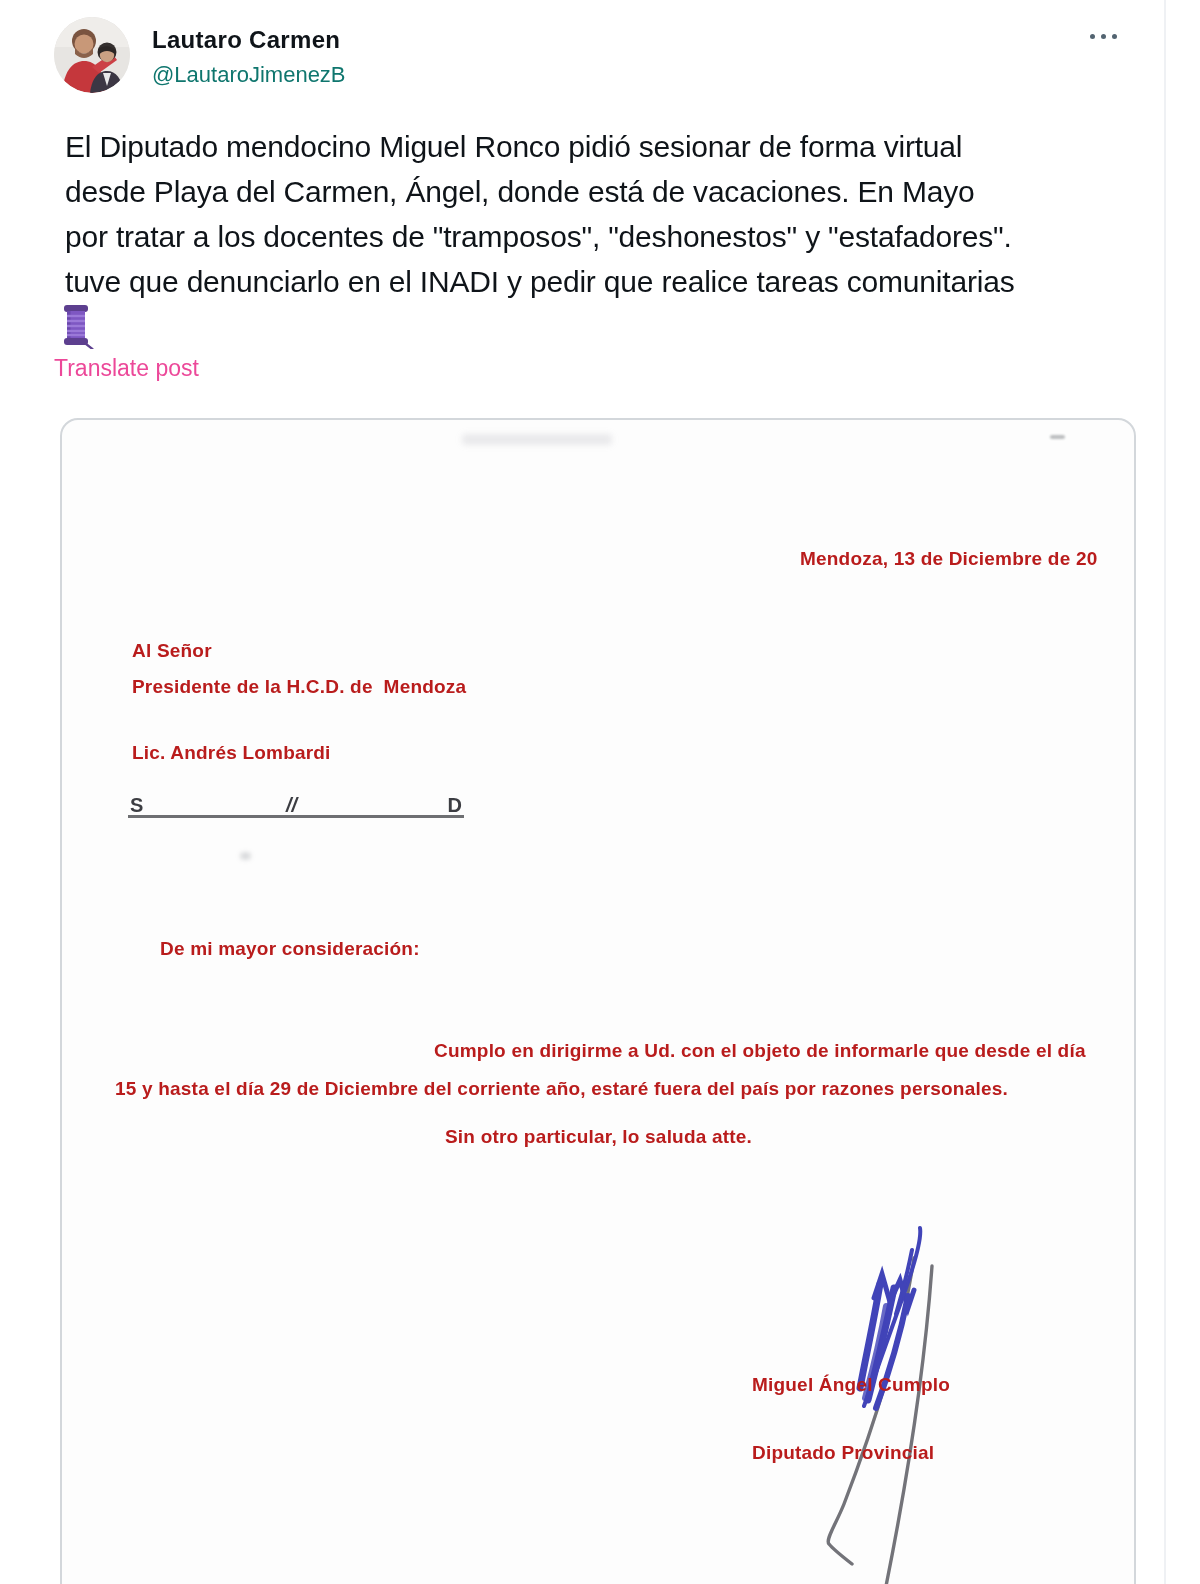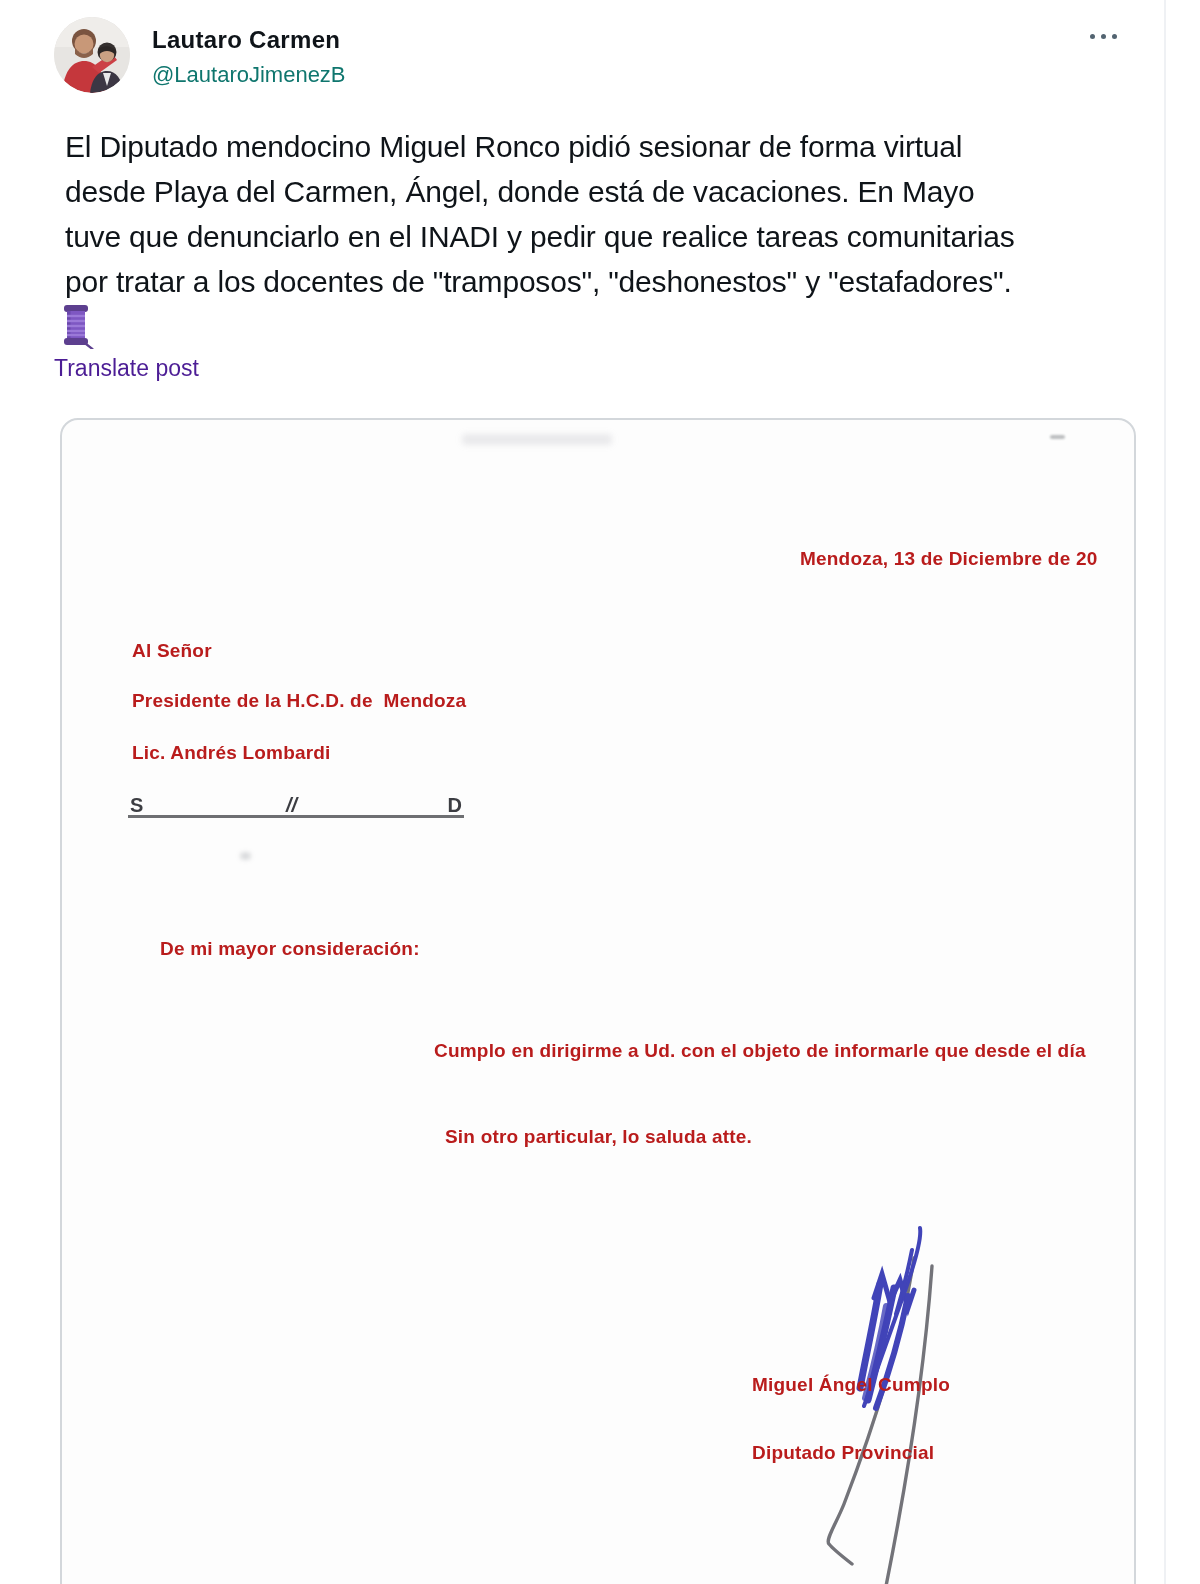--- a/index.html
+++ b/index.html
@@ -20,36 +20,36 @@
   .name-block { position:absolute; left:152px; top:26px; line-height:1.2; }
   .display-name { font-size:24px; font-weight:700; color:#0f1419; letter-spacing:.3px; }
   .handle { font-size:22px; color:#0f766e; margin-top:7px; }
   .more-icon { position:absolute; left:1086px; top:30px; display:flex; gap:6px; cursor:pointer; padding:4px; }
   .more-icon i { width:5px; height:5px; border-radius:50%; background:#536471; display:block; }
 
   
   .tweet-text { position:absolute; left:53px; top:124px; width:1120px; }
   .tweet-line { font-size:30px; line-height:45px; letter-spacing:-0.2px; color:#0f1419; white-space:nowrap;margin-left:12px; }
   .thread-emoji { position:absolute; left:58px; top:303px; width:36px; height:46px; }
-  .translate-link { position:absolute; left:54px; top:355px; font-size:23px; color:#4c1d95; cursor:pointer; }
+  .translate-link { position:absolute; left:54px; top:355px; font-size:23px; color:#ec4899; cursor:pointer; }
 
   
   .letter-card {
     position:absolute; left:60px; top:418px; width:1076px; height:1200px;
     background:#fdfdfd; border:2px solid #d3d7db; border-radius:18px;
     overflow:hidden; cursor:pointer;
   }
   .letter-card .txt {
     position:absolute; font-size:19px; font-weight:700; color:#b91c1c;
     white-space:nowrap; filter:blur(0.3px); letter-spacing:.2px;
   }
   .letter-card .pre { white-space:pre; }
   .l-date { left:738px; top:128px; font-size:20px; }
   .l-rcpt1 { left:70px; top:220px; }
-  .l-rcpt2 { left:70px; top:270px;text-align:right; }
+  .l-rcpt2 { left:70px; top:256px;text-align:right; }
   .l-rcpt3 { left:70px; top:322px; }
   .sd-line {
     position:absolute; left:66px; top:368px; width:336px; height:30px;
     border-bottom:3px solid #6e6f72; filter:blur(0.3px);
   }
   .sd-line span { position:absolute; bottom:-2px; font-size:20px; font-weight:700; color:#3c3d42; }
   .sd-s { left:2px; }
   .sd-sep { left:158px; font-style:italic; }
   .sd-d { right:2px; }
   .l-greet { left:70px; top:518px;margin-left:28px; }
@@ -105,22 +105,22 @@
 
   <div class="more-icon">
     <i></i>
       <i></i>
       <i></i>
   </div>
 
   <div class="tweet-text">
     <div class="tweet-line">El Diputado mendocino Miguel Ronco pidió sesionar de forma virtual</div>
     <div class="tweet-line">desde Playa del Carmen, Ángel, donde está de vacaciones. En Mayo</div>
+    <div class="tweet-line">por tratar a los docentes de "tramposos", "deshonestos" y "estafadores".</div>
     <div class="tweet-line">tuve que denunciarlo en el INADI y pedir que realice tareas comunitarias</div>
-    <div class="tweet-line">por tratar a los docentes de "tramposos", "deshonestos" y "estafadores".</div>
   </div>
 
   <svg class="thread-emoji" viewBox="0 0 36 46">
     <rect x="6" y="2" width="24" height="7" rx="3" fill="#5d3f8f"></rect>
     <rect x="9" y="8" width="18" height="27" fill="#7e57c2"></rect>
     <rect x="9" y="8" width="3.5" height="27" fill="#6a48ab"></rect>
     <g stroke="#9b79d8" stroke-width="2.4">
       <line x1="9" y1="13" x2="27" y2="13"></line>
       <line x1="9" y1="18" x2="27" y2="18"></line>
       <line x1="9" y1="23" x2="27" y2="23"></line>
@@ -146,20 +146,21 @@
 
     <div class="sd-line">
       <span class="sd-s">S</span>
       <span class="sd-sep">//</span>
       <span class="sd-d">D</span>
     </div>
 
     <div class="txt l-greet">De mi mayor consideración:</div>
 
     <div class="txt l-body1">Cumplo en dirigirme a Ud. con el objeto de informarle que desde el día</div>
+    <div class="txt l-body2">15 y hasta el día 29 de Diciembre del corriente año, estaré fuera del país por razones personales.</div>
     <div class="txt l-close">Sin otro particular, lo saluda atte.</div>
 
     <svg class="signature-svg" viewBox="0 0 250 400">
 
       <g fill="none" stroke="#5b5c63" stroke-width="3.4" stroke-linecap="round" opacity="0.85">
         <path d="M152,48 C140,128 112,216 82,294 C74,314 63,330 67,334 C71,339 81,347 90,354"></path>
         <path d="M170,56 C164,140 148,258 122,386"></path>
       </g>
 
       <g fill="none" stroke="#4144b8" stroke-linecap="round">

